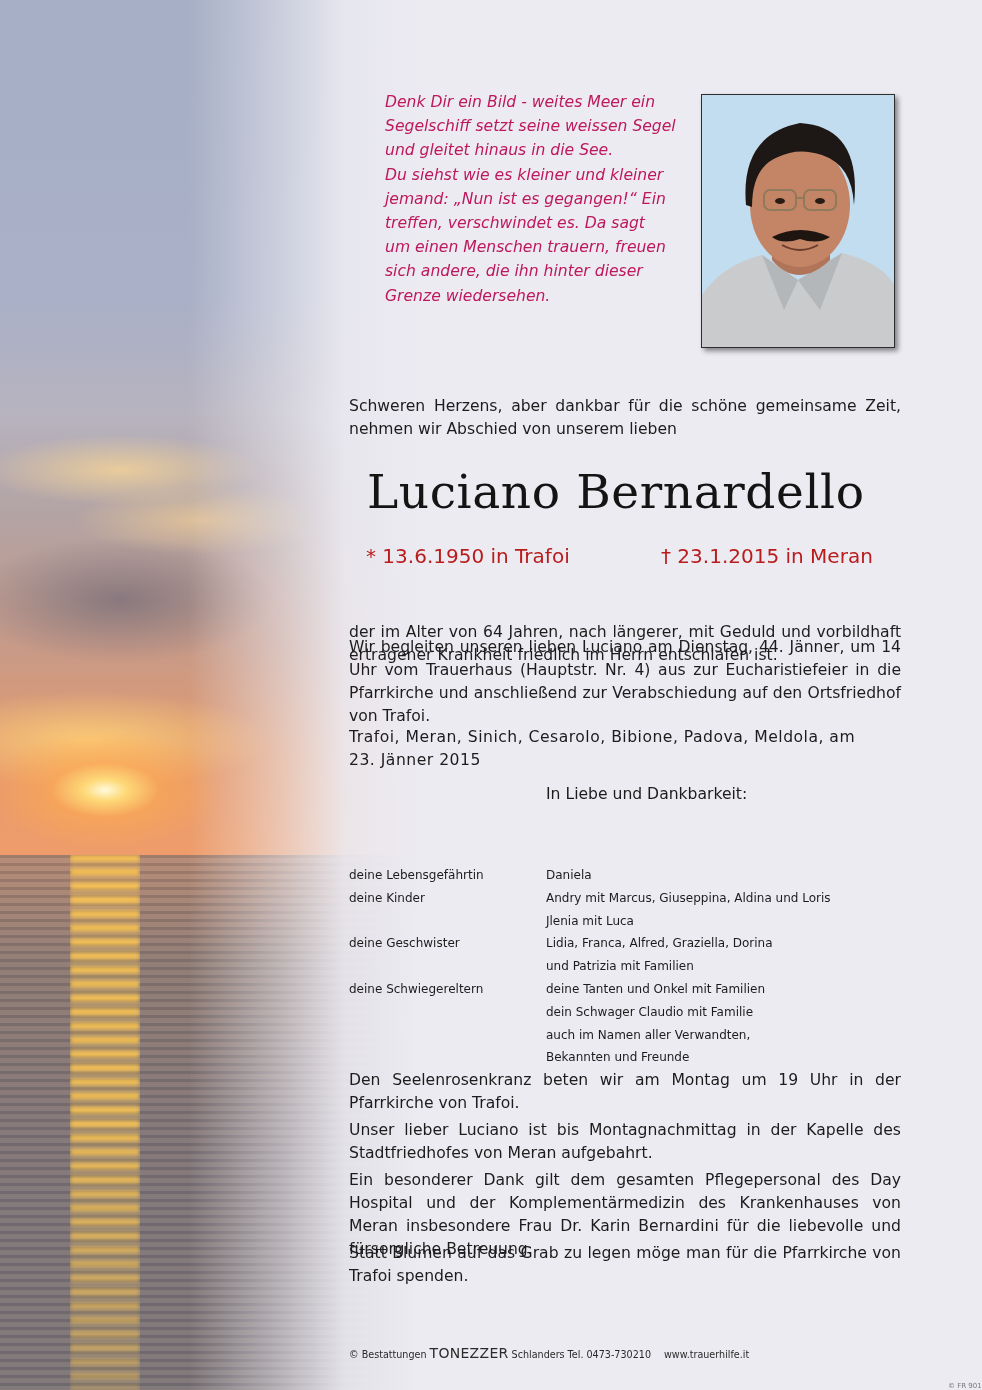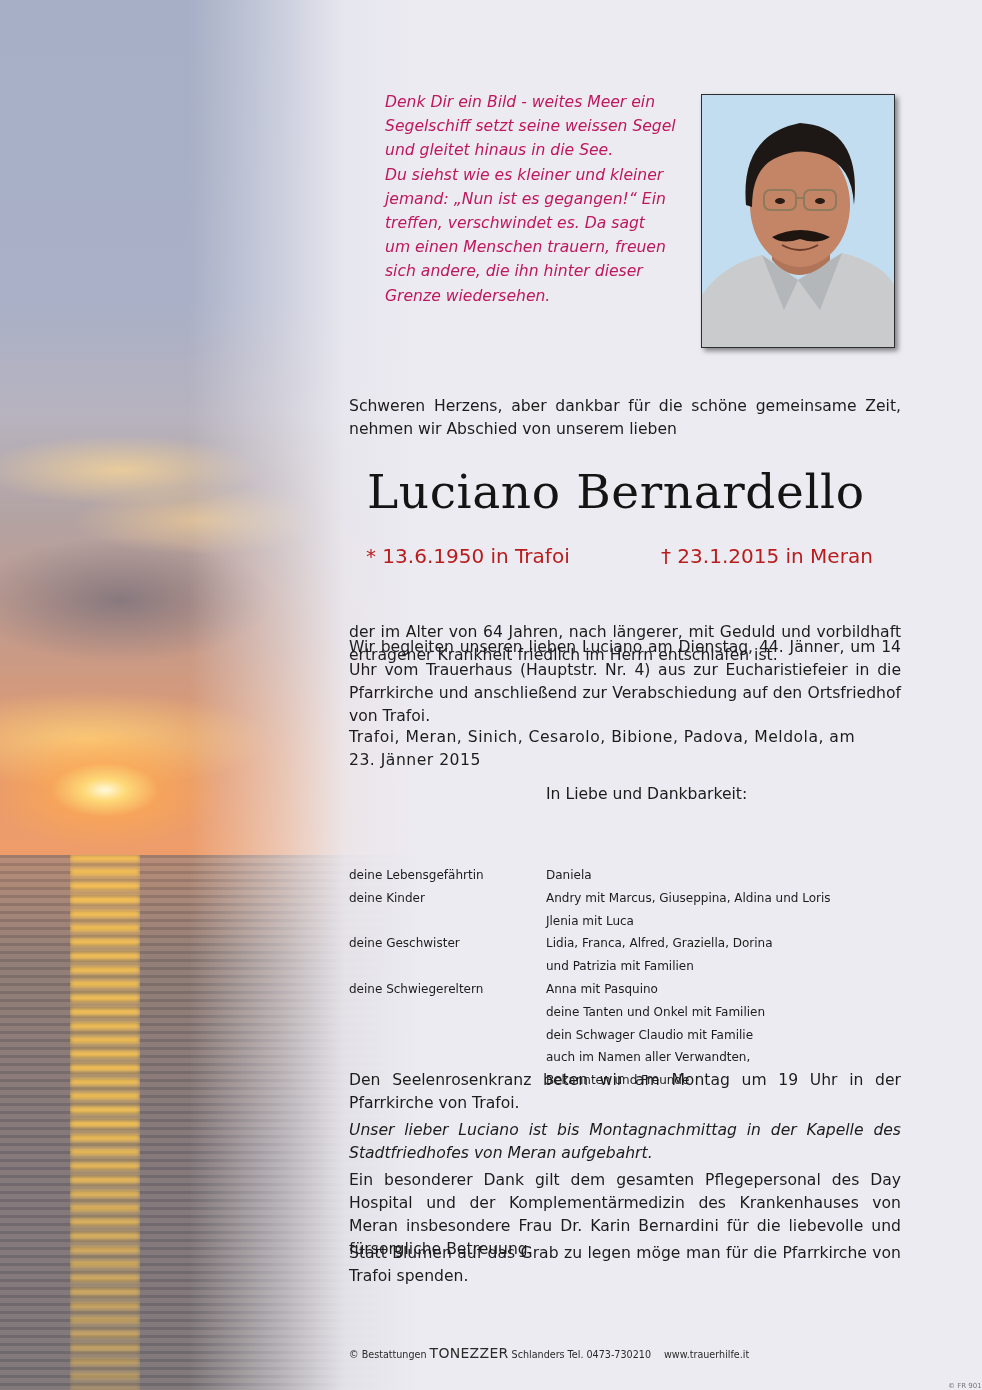--- a/index.html
+++ b/index.html
@@ -84,21 +84,21 @@
     .p2 { top: 636px; }
     .place { top: 726px; letter-spacing: 0.5px; }
     .thanks-head { position: absolute; left: 546px; top: 783px; font-size: 15.6px; line-height: 23px; }
 
     .family { position: absolute; left: 349px; top: 818px; width: 560px; font-size: 12px; line-height: 22.8px; margin-top: 46px; }
     .fam-row { display: flex; }
     .fam-rel { width: 197px; flex: none; }
     .fam-names span { display: block; white-space: nowrap; }
 
     .p3 { top: 1069px; }
-    .p4 { top: 1119px; font-style: italic; }
+    .p4 { top: 1119px; }
     .p5 { top: 1169px; }
     .p6 { top: 1242px; }
 
     .footer {
       position: absolute; left: 349px; top: 1345px; font-size: 9.6px; color: #2a2a2a; white-space: nowrap;
       display: flex; align-items: baseline; gap: 3px;
     }
     .footer .brand { font-size: 14px; letter-spacing: 0.3px; }
     .footer .site { margin-left: 10px; }
     .corner-mark { position: absolute; left: 948px; top: 1382px; font-size: 7px; color: #777; white-space: nowrap; }
@@ -182,21 +182,20 @@
   <div class="fam-row">
     <div class="fam-rel">deine Geschwister</div>
     <div class="fam-names">
       <span>Lidia, Franca, Alfred, Graziella, Dorina</span>
       <span>und Patrizia mit Familien</span>
     </div>
   </div>
   <div class="fam-row">
     <div class="fam-rel">deine Schwiegereltern</div>
     <div class="fam-names">
-      <span>Anna mit Pasquino</span>
       <span>deine Tanten und Onkel mit Familien</span>
       <span>dein Schwager Claudio mit Familie</span>
       <span>auch im Namen aller Verwandten,</span>
       <span>Bekannten und Freunde</span>
     </div>
   </div>
 </div>
 
 <div class="txt p3 justify">Den Seelenrosenkranz beten wir am Montag um 19 Uhr in der Pfarrkirche von Trafoi.</div>
 <div class="txt p4 justify">Unser lieber Luciano ist bis Montagnachmittag in der Kapelle des Stadtfriedhofes von Meran aufgebahrt.</div>

